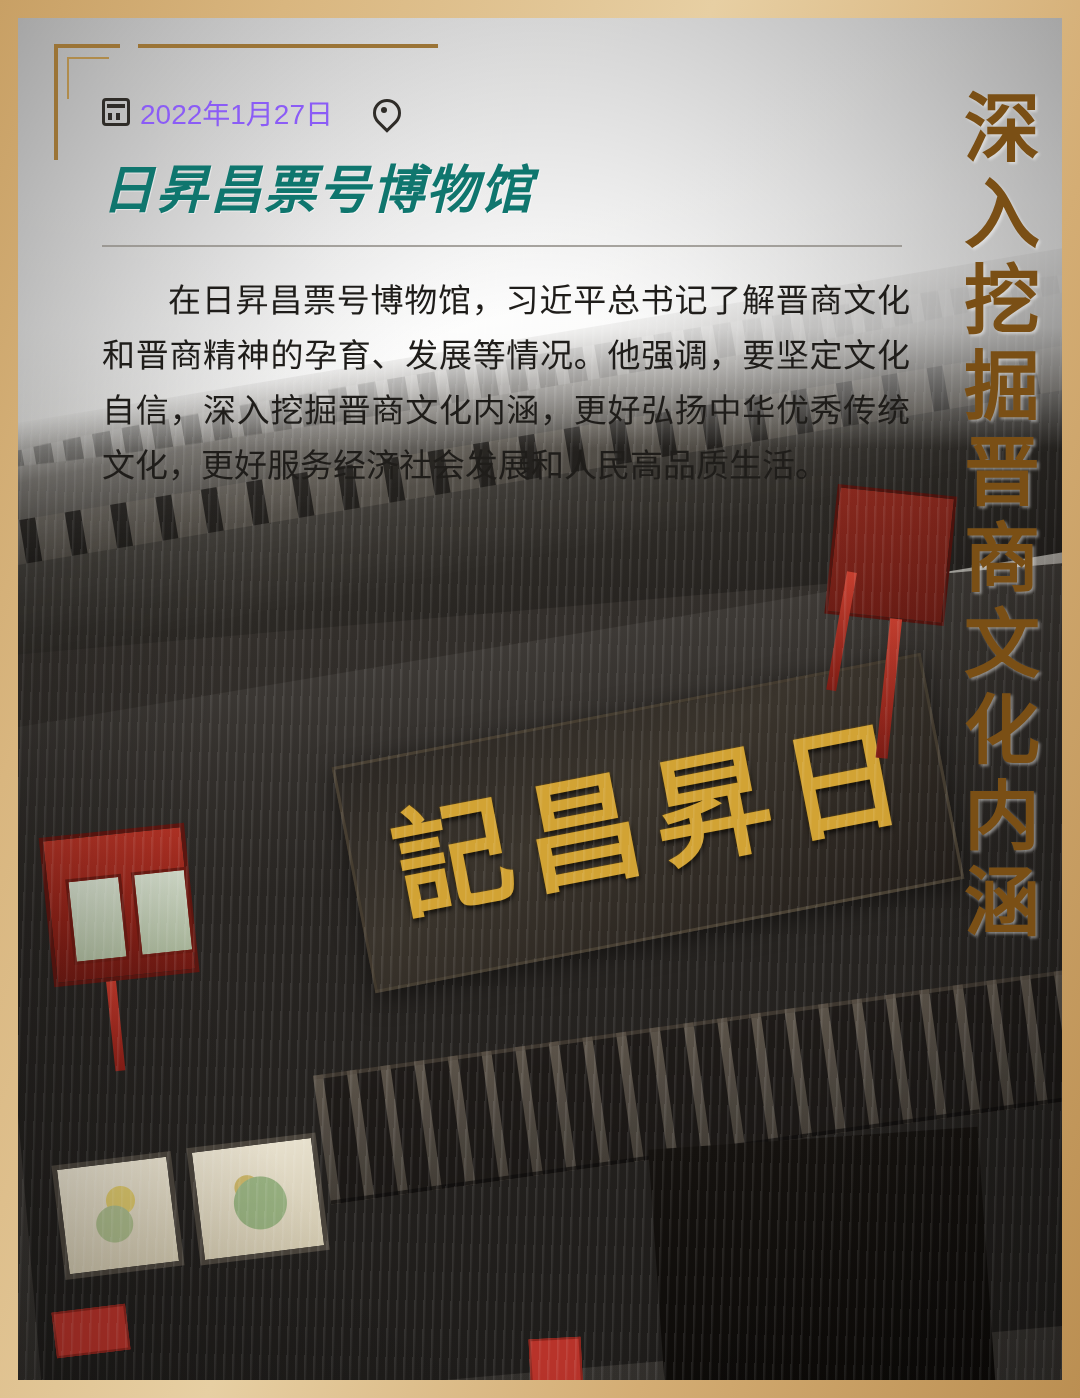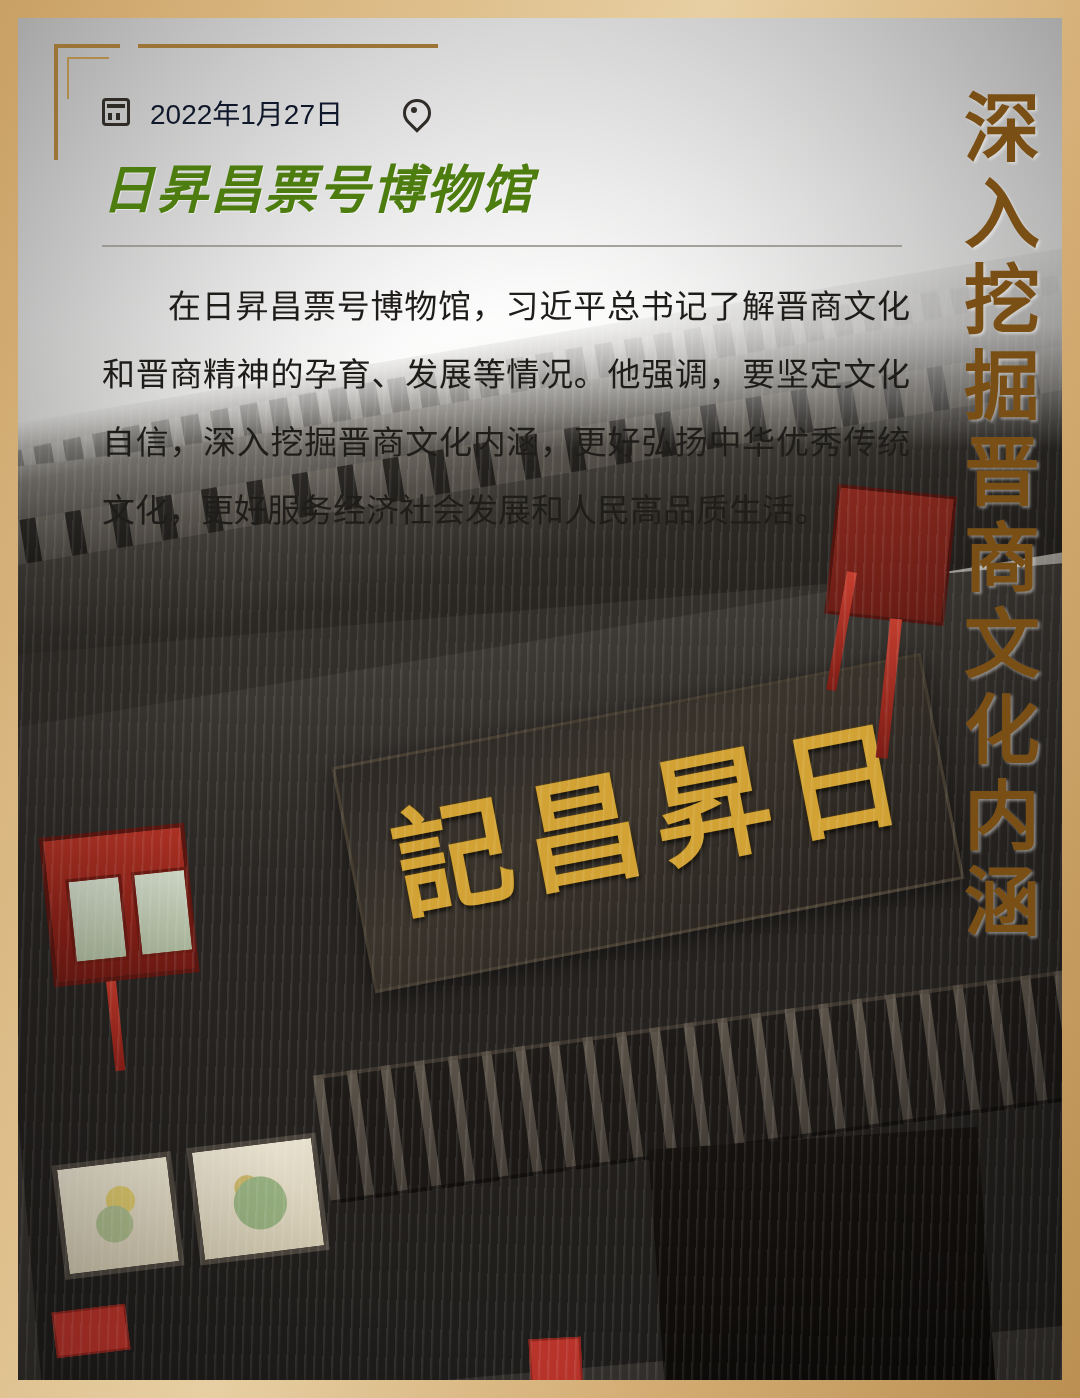--- a/index.html
+++ b/index.html
@@ -210,24 +210,24 @@
   .top-rule {
     position: absolute;
     left: 62px; top: 4px;
     width: 300px; height: 4px;
     background: #9b7436;
   }
 
   .meta {
     display: flex;
     align-items: center;
-    gap: 20px;
+    gap: 10px;
     margin-left: 26px;
     padding-top: 52px;
-    color: #0f172a;
+    color: #8b5cf6;
     font-size: 28px;
     font-family: "Liberation Sans", sans-serif;
   }
   .meta .sep { width: 18px; }
   .ico {
     display: inline-block;
     width: 28px; height: 28px;
     position: relative;
     vertical-align: middle;
   }
@@ -265,40 +265,40 @@
     border-radius: 50%;
   }
 
   .title {
     margin-left: 26px;
     margin-top: 16px;
     font-size: 52px;
     font-weight: 700;
     font-style: italic;
     letter-spacing: 2px;
-    color: #4d7c0f;
+    color: #0f766e;
     font-family: Liberation Serif, serif;
     text-shadow: 1px 1px 0 rgba(255,255,255,.5);
   }
 
   .divider {
     margin-left: 26px;
     margin-top: 22px;
     width: 800px;
     height: 2px;
     background: #8c8881;
     opacity: .75;
   }
 
   .body-text {
     margin-left: 26px;
     margin-top: 26px;
     width: 808px;
     font-size: 33px;
-    line-height: 68px;
+    line-height: 55px;
     color: #1f1d1a;
     text-indent: 66px;
     text-align: justify;
     font-family: Liberation Sans, sans-serif;
   }
 
   
   .vertical-headline {
     position: absolute;
     right: 26px;

